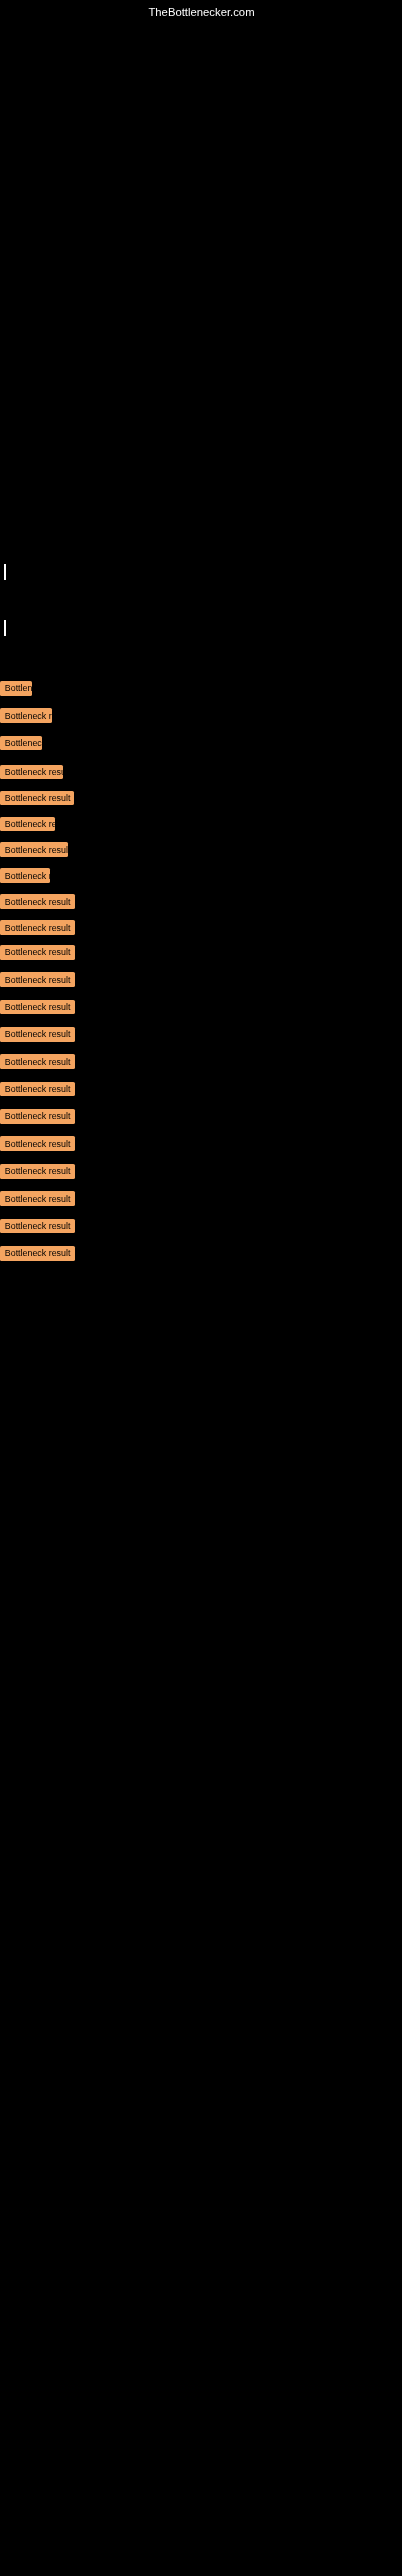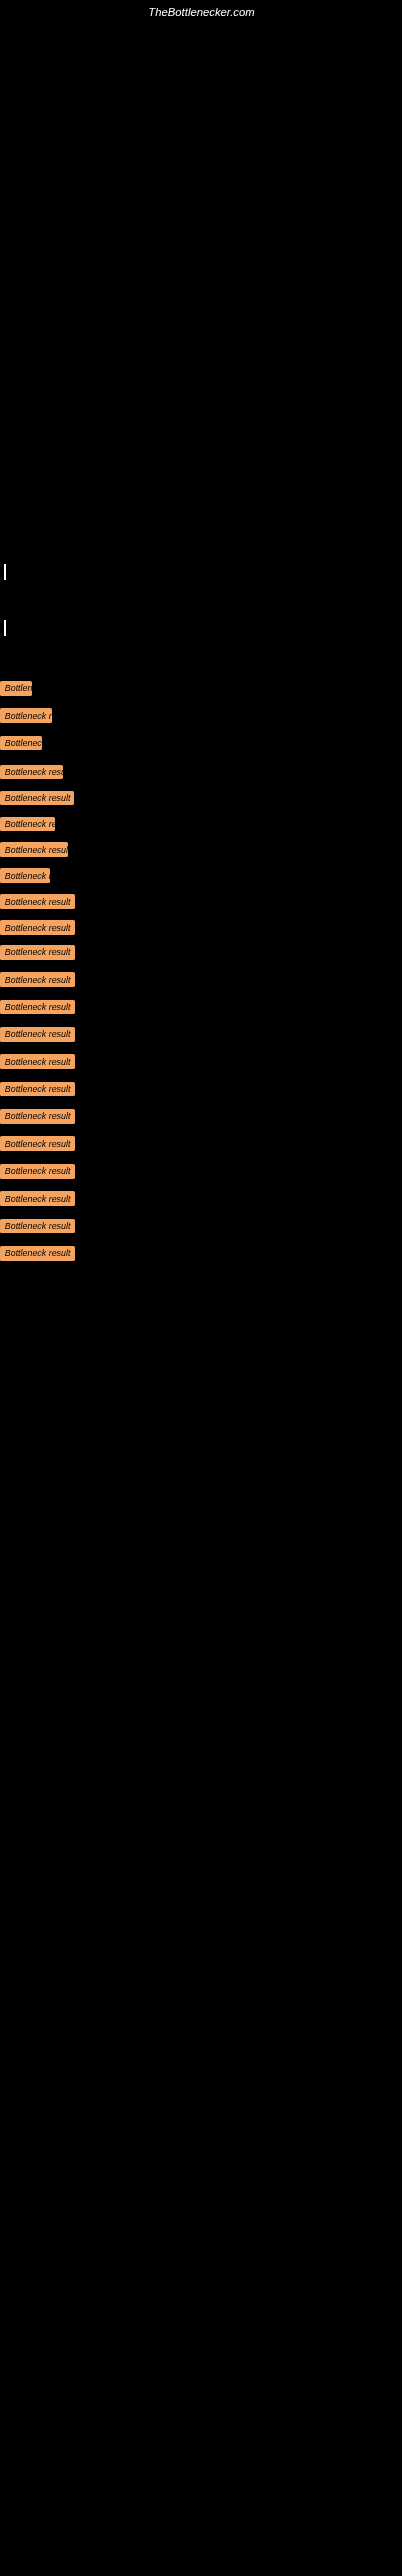--- a/index.html
+++ b/index.html
@@ -1,19 +1,18 @@
 <!DOCTYPE html>
 <html style="font-size:13px"><head>
   <meta charset="utf-8">
   <style>
     * {
       margin: 0;
       padding: 0;
       box-sizing: border-box;
-      font-style: italic;
     }
 
     body {
       width: 403px;
       min-height: 2576px;
       background-color: #000000;
       font-family: Arial, sans-serif;
       position: relative;
     }
 

